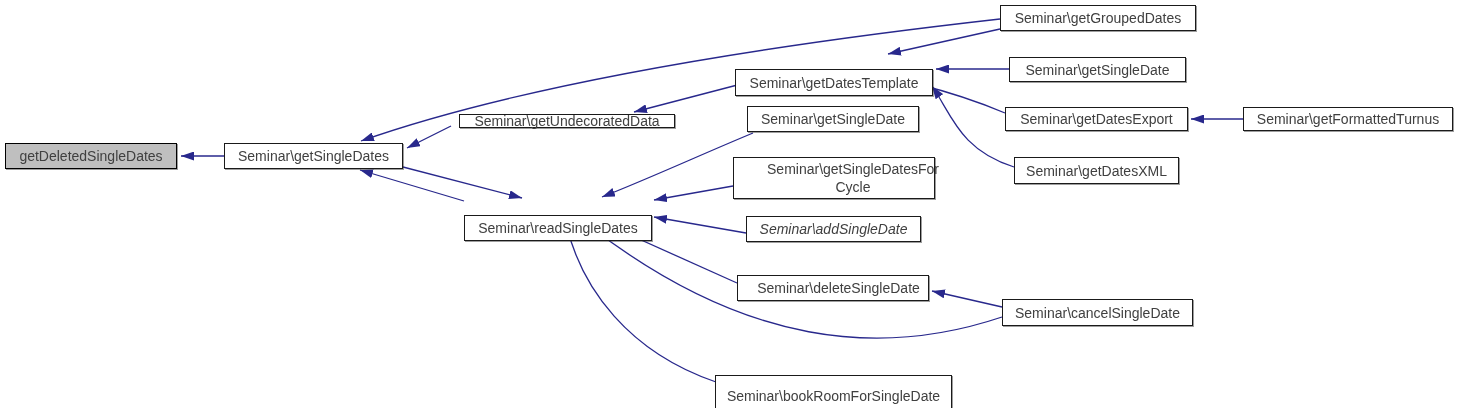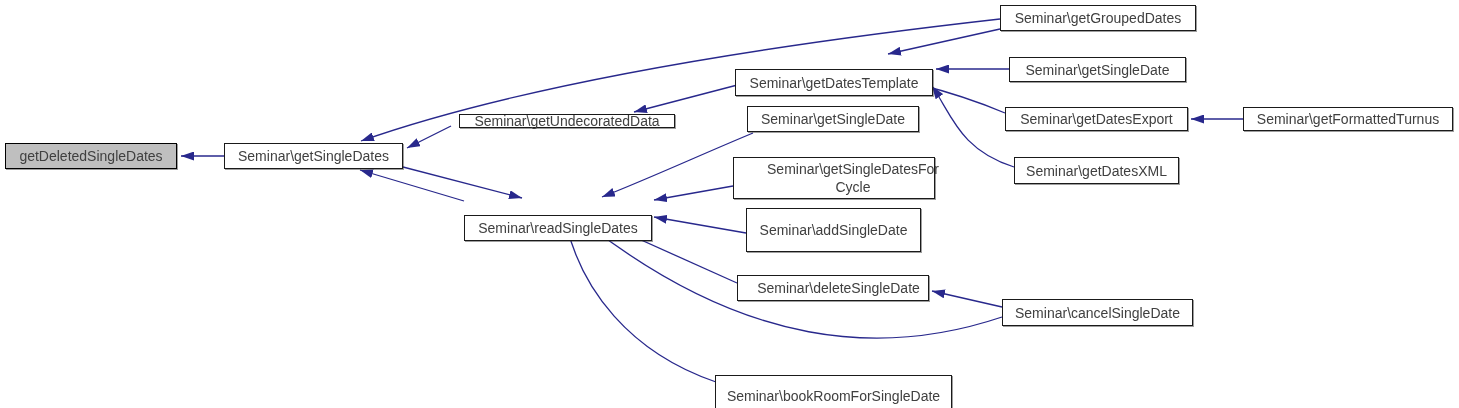--- a/index.html
+++ b/index.html
@@ -71,21 +71,21 @@
 
   <div class="node" style="left:464px;top:199px;width:188px;height:26px;margin-top:16px;">Seminar\readSingleDates</div>
 
   <div class="node" style="left:735px;top:45px;width:198px;height:27px;margin-top:24px;">Seminar\getDatesTemplate</div>
 
   <div class="node" style="left:747px;top:106px;width:172px;height:26px;">Seminar\getSingleDate</div>
 
   <div class="node" style="left:733px;top:157px;width:202px;height:42px;padding-left:38px;">Seminar\getSingleDatesFor
 Cycle</div>
 
-  <div class="node" style="left:746px;top:208px;width:175px;height:44px;">Seminar\addSingleDate</div>
+  <div class="node" style="left:746px;top:216px;width:175px;height:26px;font-style:italic;">Seminar\addSingleDate</div>
 
   <div class="node" style="left:737px;top:275px;width:192px;height:26px;padding-left:11px;">Seminar\deleteSingleDate</div>
 
   <div class="node" style="left:715px;top:375px;width:237px;height:42px;">Seminar\bookRoomForSingleDate</div>
 
   <div class="node" style="left:1000px;top:5px;width:196px;height:26px;">Seminar\getGroupedDates</div>
 
   <div class="node" style="left:1009px;top:57px;width:177px;height:25px;">Seminar\getSingleDate</div>
 
   <div class="node" style="left:1005px;top:107px;width:183px;height:24px;">Seminar\getDatesExport</div>

